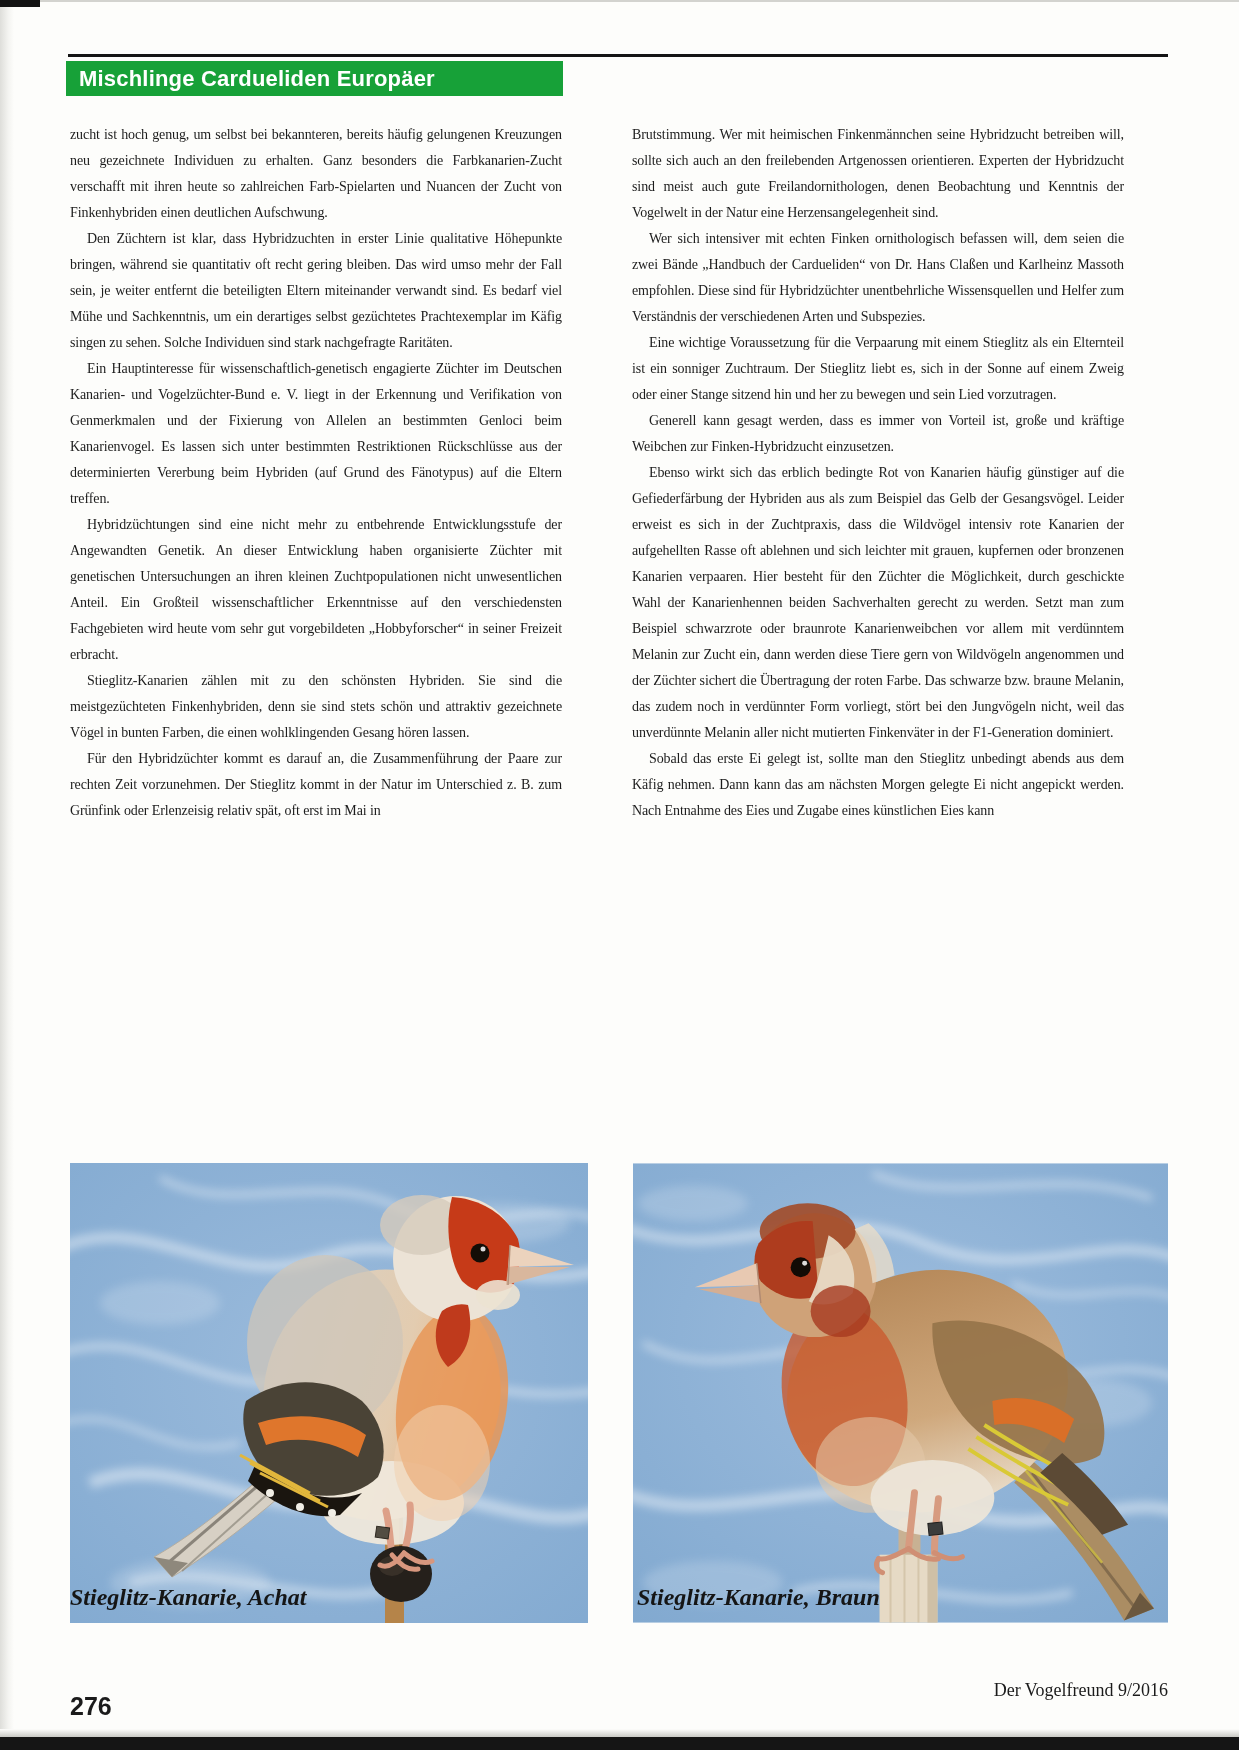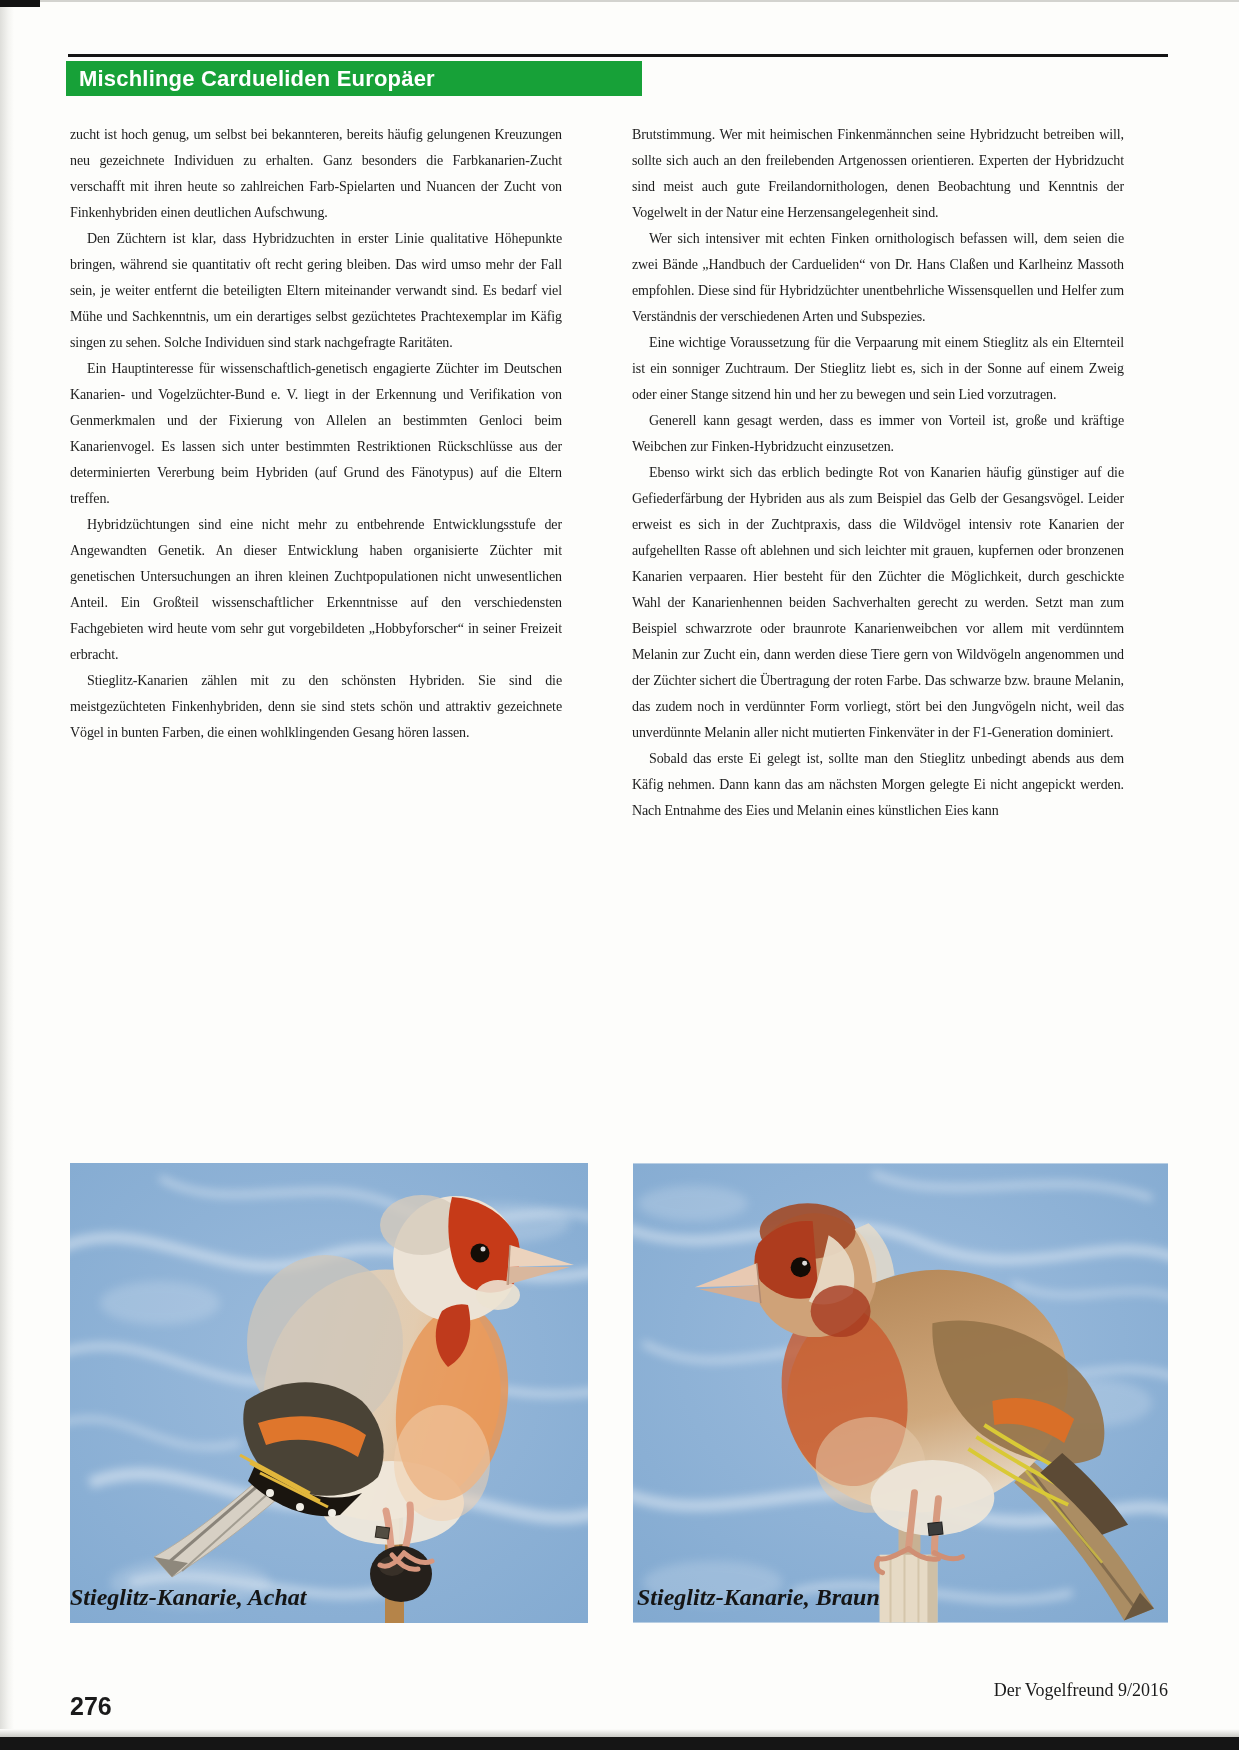--- a/index.html
+++ b/index.html
@@ -12,21 +12,21 @@
   .edge-left{position:absolute;left:0;top:0;width:14px;height:1750px;
     background:linear-gradient(to right,#dededa,#f4f4f1 60%,#fdfdfb);}
   .top-hairline{position:absolute;left:0;top:0;width:1239px;height:2px;background:#d3d3cf;}
   .corner-mark{position:absolute;left:0;top:0;width:40px;height:7px;background:#121212;}
   .bottom-shade{position:absolute;left:0;top:1729px;width:1239px;height:8px;
     background:linear-gradient(to bottom,#fdfdfb,#c9c9c4);}
   .bottom-bar{position:absolute;left:0;top:1737px;width:1239px;height:13px;background:#151515;}
   
   .header-rule{position:absolute;left:68px;top:54px;width:1100px;height:3px;background:#141414;}
   .header-bar{
-    position:absolute;left:66px;top:61px;width:576px;height:35px;
+    position:absolute;left:66px;top:61px;width:497px;height:35px;
     background:#17a138;color:#ffffff;
     font-family:"Liberation Sans", sans-serif;font-weight:bold;font-size:22px;
     line-height:35px;padding-left:13px;box-sizing:border-box;letter-spacing:.2px;
   }
   
   .col{
     position:absolute;top:122px;width:492px;height:1038px;overflow:hidden;
     text-align:justify;font-size:14px;line-height:26px;letter-spacing:-0.1px;
     hyphens:auto;-webkit-hyphens:auto;
   }
@@ -65,29 +65,30 @@
   <div class="header-bar">
     <span>Mischlinge Cardueliden Europäer</span>
   </div>
 
   <div class="col" id="col-left" lang="de">
       <p>zucht ist hoch genug, um selbst bei bekannteren, bereits häufig gelungenen Kreuzungen neu gezeichnete Individuen zu erhalten. Ganz besonders die Farbkanarien-Zucht verschafft mit ihren heute so zahlreichen Farb-Spielarten und Nuancen der Zucht von Finkenhybriden einen deutlichen Aufschwung.</p>
       <p>Den Züchtern ist klar, dass Hybridzuchten in erster Linie qualitative Höhepunkte bringen, während sie quantitativ oft recht gering bleiben. Das wird umso mehr der Fall sein, je weiter entfernt die beteiligten Eltern miteinander verwandt sind. Es bedarf viel Mühe und Sachkenntnis, um ein derartiges selbst gezüchtetes Prachtexemplar im Käfig singen zu sehen. Solche Individuen sind stark nachgefragte Raritäten.</p>
       <p>Ein Hauptinteresse für wissenschaftlich-genetisch engagierte Züchter im Deutschen Kanarien- und Vogelzüchter-Bund e. V. liegt in der Erkennung und Verifikation von Genmerkmalen und der Fixierung von Allelen an bestimmten Genloci beim Kanarienvogel. Es lassen sich unter bestimmten Restriktionen Rückschlüsse aus der determinierten Vererbung beim Hybriden (auf Grund des Fänotypus) auf die Eltern treffen.</p>
       <p>Hybridzüchtungen sind eine nicht mehr zu entbehrende Entwicklungsstufe der Angewandten Genetik. An dieser Entwicklung haben organisierte Züchter mit genetischen Untersuchungen an ihren kleinen Zuchtpopulationen nicht unwesentlichen Anteil. Ein Großteil wissenschaftlicher Erkenntnisse auf den verschiedensten Fachgebieten wird heute vom sehr gut vorgebildeten „Hobbyforscher“ in seiner Freizeit erbracht.</p>
       <p>Stieglitz-Kanarien zählen mit zu den schönsten Hybriden. Sie sind die meistgezüchteten Finkenhybriden, denn sie sind stets schön und attraktiv gezeichnete Vögel in bunten Farben, die einen wohlklingenden Gesang hören lassen.</p>
+      <p>Für den Hybridzüchter kommt es darauf an, die Zusammenführung der Paare zur rechten Zeit vorzunehmen. Der Stieglitz kommt in der Natur im Unterschied z. B. zum Grünfink oder Erlenzeisig relativ spät, oft erst im Mai in</p>
     </div>
 
   <div class="col" id="col-right" lang="de">
       <p>Brutstimmung. Wer mit heimischen Finkenmännchen seine Hybridzucht betreiben will, sollte sich auch an den freilebenden Artgenossen orientieren. Experten der Hybridzucht sind meist auch gute Freilandornithologen, denen Beobachtung und Kenntnis der Vogelwelt in der Natur eine Herzensangelegenheit sind.</p>
       <p>Wer sich intensiver mit echten Finken ornithologisch befassen will, dem seien die zwei Bände „Handbuch der Cardueliden“ von Dr. Hans Claßen und Karlheinz Massoth empfohlen. Diese sind für Hybridzüchter unentbehrliche Wissensquellen und Helfer zum Verständnis der verschiedenen Arten und Subspezies.</p>
       <p>Eine wichtige Voraussetzung für die Verpaarung mit einem Stieglitz als ein Elternteil ist ein sonniger Zuchtraum. Der Stieglitz liebt es, sich in der Sonne auf einem Zweig oder einer Stange sitzend hin und her zu bewegen und sein Lied vorzutragen.</p>
       <p>Generell kann gesagt werden, dass es immer von Vorteil ist, große und kräftige Weibchen zur Finken-Hybridzucht einzusetzen.</p>
       <p>Ebenso wirkt sich das erblich bedingte Rot von Kanarien häufig günstiger auf die Gefiederfärbung der Hybriden aus als zum Beispiel das Gelb der Gesangsvögel. Leider erweist es sich in der Zuchtpraxis, dass die Wildvögel intensiv rote Kanarien der aufgehellten Rasse oft ablehnen und sich leichter mit grauen, kupfernen oder bronzenen Kanarien verpaaren. Hier besteht für den Züchter die Möglichkeit, durch geschickte Wahl der Kanarienhennen beiden Sachverhalten gerecht zu werden. Setzt man zum Beispiel schwarzrote oder braunrote Kanarienweibchen vor allem mit verdünntem Melanin zur Zucht ein, dann werden diese Tiere gern von Wildvögeln angenommen und der Züchter sichert die Übertragung der roten Farbe. Das schwarze bzw. braune Melanin, das zudem noch in verdünnter Form vorliegt, stört bei den Jungvögeln nicht, weil das unverdünnte Melanin aller nicht mutierten Finkenväter in der F1-Generation dominiert.</p>
-      <p>Sobald das erste Ei gelegt ist, sollte man den Stieglitz unbedingt abends aus dem Käfig nehmen. Dann kann das am nächsten Morgen gelegte Ei nicht angepickt werden. Nach Entnahme des Eies und Melanin eines künstlichen Eies kann</p>
+      <p>Sobald das erste Ei gelegt ist, sollte man den Stieglitz unbedingt abends aus dem Käfig nehmen. Dann kann das am nächsten Morgen gelegte Ei nicht angepickt werden. Nach Entnahme des Eies und Zugabe eines künstlichen Eies kann</p>
     </div>
 
   <div class="figure" id="fig-left">
     <svg width="518" height="460" viewBox="0 0 518 460">
       <defs>
         <radialGradient id="sky1" cx="0.5" cy="0.45" r="0.95">
           <stop offset="0" stop-color="#9bbbdc"></stop>
             <stop offset="1" stop-color="#7da6ce"></stop>
         </radialGradient>
         <linearGradient id="bodyGrad1" x1="0" y1="0" x2="1" y2="0">

